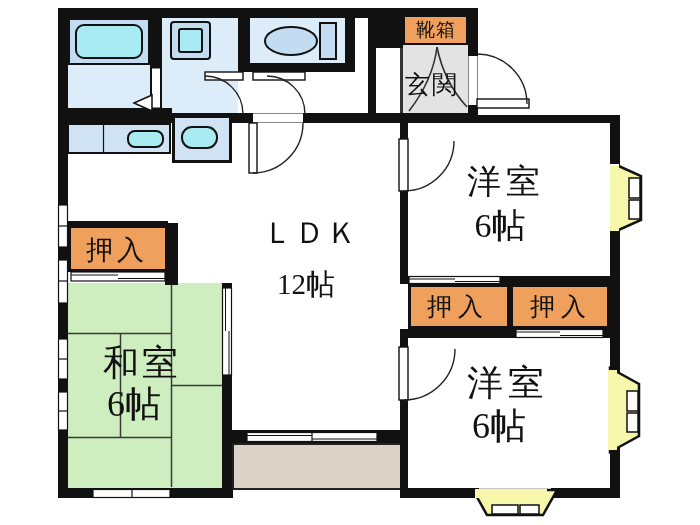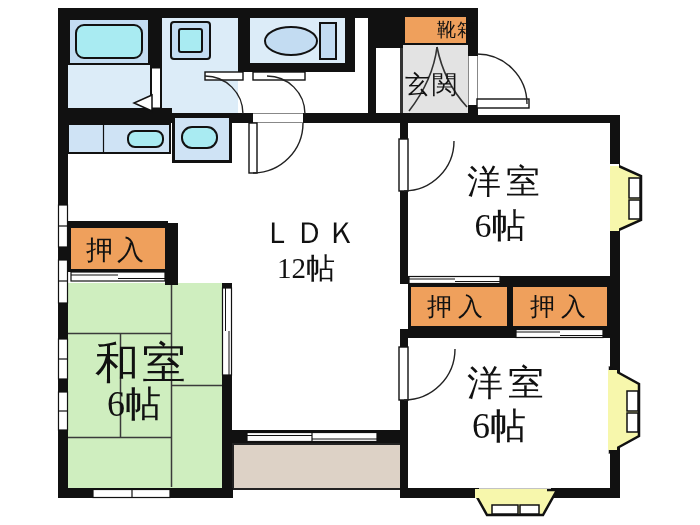--- a/index.html
+++ b/index.html
@@ -159,30 +159,30 @@
       <rect x="627" y="413" width="11" height="19" fill="#fff" stroke="#111" stroke-width="1.5"></rect>
     </g>
     <g>
       <polygon points="473,490 487,515 543,515 557,490" fill="#f7f7ac" stroke="#111" stroke-width="2.5"></polygon>
       <rect x="475" y="489" width="72" height="9" fill="#f7f7ac" stroke="none"></rect>
       <rect x="492" y="505" width="26" height="9" fill="#fff" stroke="#111" stroke-width="1.5"></rect>
       <rect x="520" y="505" width="19" height="9" fill="#fff" stroke="#111" stroke-width="1.5"></rect>
     </g>
   </svg>
 
-  <div class="lbl" style="left:457px;top:30px;font-size:19px;letter-spacing:1px;">靴箱</div>
+  <div class="lbl" style="left:436px;top:30px;font-size:19px;letter-spacing:1px;">靴箱</div>
   <div class="lbl" style="left:432px;top:85px;font-size:25px;letter-spacing:2px;">玄関</div>
 
   <div class="lbl" style="left:311px;top:233px;font-size:30px;letter-spacing:2px;text-align:right;">ＬＤＫ</div>
-  <div class="lbl" style="left:306px;top:268px;font-size:29px;">12帖</div>
+  <div class="lbl" style="left:306px;top:284px;font-size:29px;">12帖</div>
 
   <div class="lbl" style="left:506px;top:182px;font-size:34px;letter-spacing:5px;">洋室</div>
   <div class="lbl" style="left:500px;top:226px;font-size:34px;">6帖</div>
 
-  <div class="lbl" style="left:142px;top:364px;font-size:44px;letter-spacing:3px;">和室</div>
+  <div class="lbl" style="left:142px;top:364px;font-size:36px;letter-spacing:3px;">和室</div>
   <div class="lbl" style="left:134px;top:405px;font-size:36px;">6帖</div>
 
   <div class="lbl" style="left:508px;top:384px;font-size:36px;letter-spacing:5px;">洋室</div>
   <div class="lbl" style="left:499px;top:427px;font-size:36px;">6帖</div>
 
   <div class="lbl" style="left:117px;top:250px;font-size:27px;letter-spacing:4px;">押入</div>
   <div class="lbl" style="left:458px;top:307px;font-size:25px;letter-spacing:6px;">押入</div>
   <div class="lbl" style="left:561px;top:307px;font-size:25px;letter-spacing:6px;">押入</div>
 
 </div>

